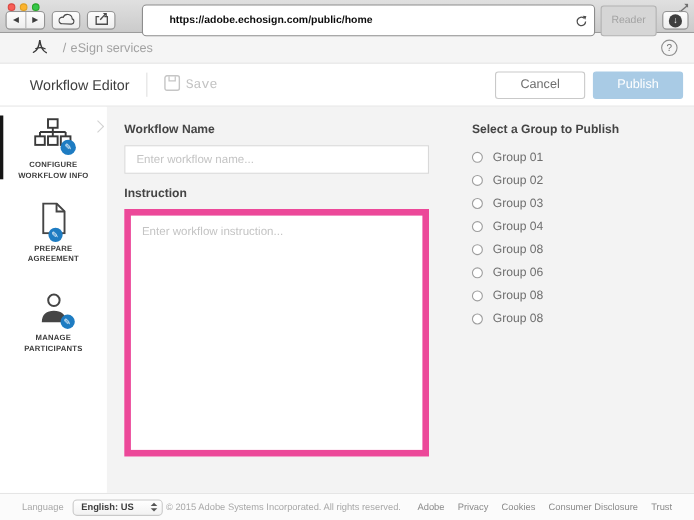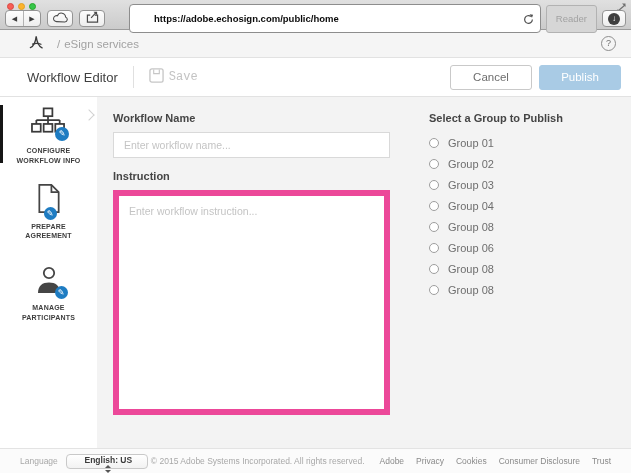--- a/index.html
+++ b/index.html
@@ -70,21 +70,21 @@
 
   .groups-col { margin-left:10px; }
   .groups-title { font-size:11px; font-weight:bold; color:#454545; margin-bottom:13px; }
   .radio-row { display:flex; align-items:center; gap:9px; height:12px; margin-bottom:9px; cursor:pointer; }
   .radio { width:10px; height:10px; border:1px solid #9e9e9e; border-radius:50%; background:#fff; flex-shrink:0; }
   .radio-label { font-size:11px; color:#6e6e6e; }
 
   
   .footer { height:25px; background:#fbfbfb; border-top:1px solid #e3e3e3; display:flex; align-items:center; padding:0 20px 0 20px; }
   .lang-label { font-size:8.5px; color:#a8a8a8; margin-right:8px; }
-  .lang-select { width:82px; height:15px; border:1px solid #c9c9c9; border-radius:4px; background:linear-gradient(#fff,#f2f2f2); display:flex; align-items:center; justify-content:space-between; padding:0 4px 0 7px;flex-direction:column; }
+  .lang-select { width:82px; height:15px; border:1px solid #c9c9c9; border-radius:4px; background:linear-gradient(#fff,#f2f2f2); display:flex; align-items:center; justify-content:space-between; padding:0 4px 0 7px; }
   .lang-value { font-size:8.5px; font-weight:bold; color:#3c3c3c; }
   .stepper { display:flex; flex-direction:column; gap:2px; }
   .tri-up { width:0; height:0; border-left:3px solid transparent; border-right:3px solid transparent; border-bottom:3px solid #555; }
   .tri-down { width:0; height:0; border-left:3px solid transparent; border-right:3px solid transparent; border-top:3px solid #555; }
   .copyright { margin-left:auto; font-size:8.5px; color:#a8a8a8; }
   .footer-links { display:flex; gap:12px; margin-left:15px; }
   .footer-link { font-size:8.5px; color:#8a8a8a; text-decoration:none; }
 </style>
 </head>
 <body>

